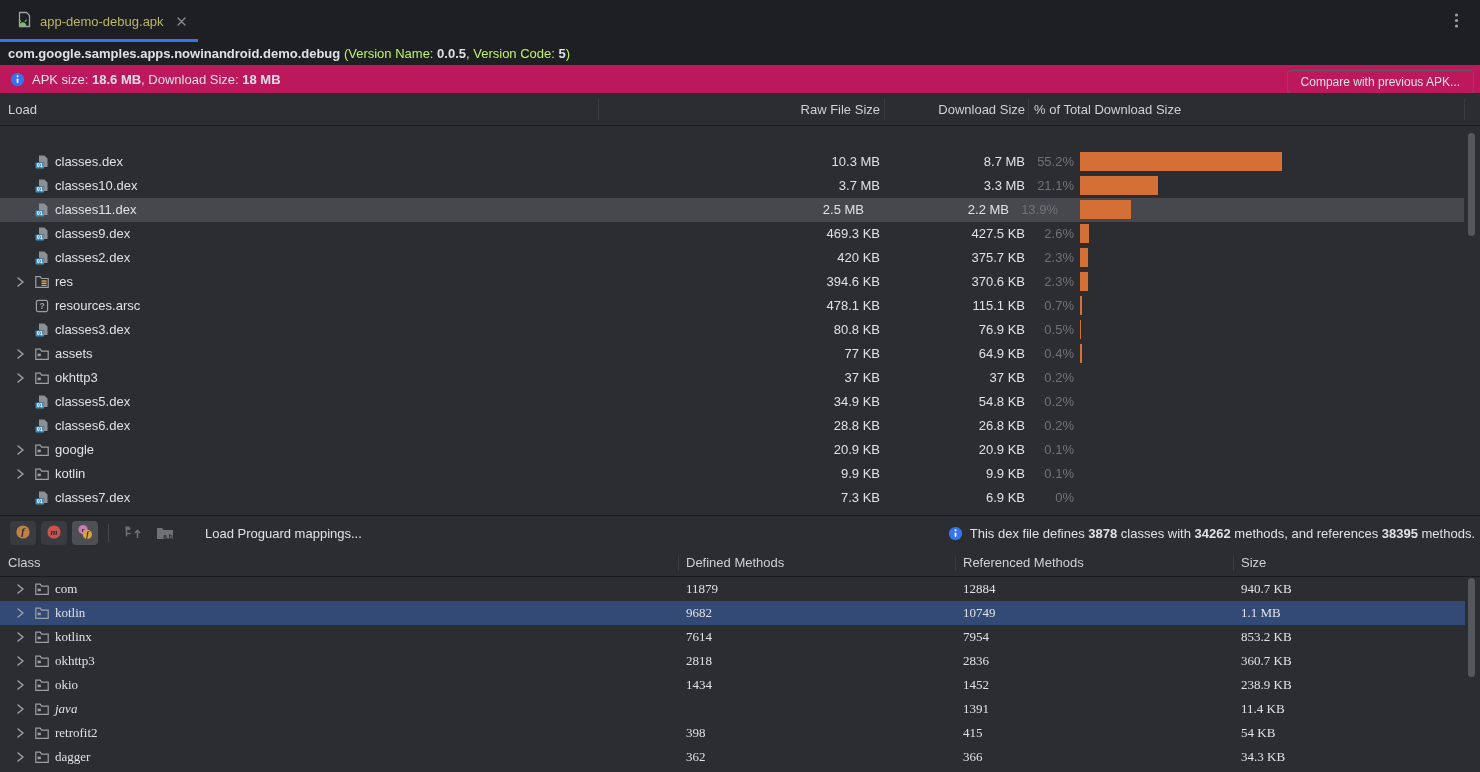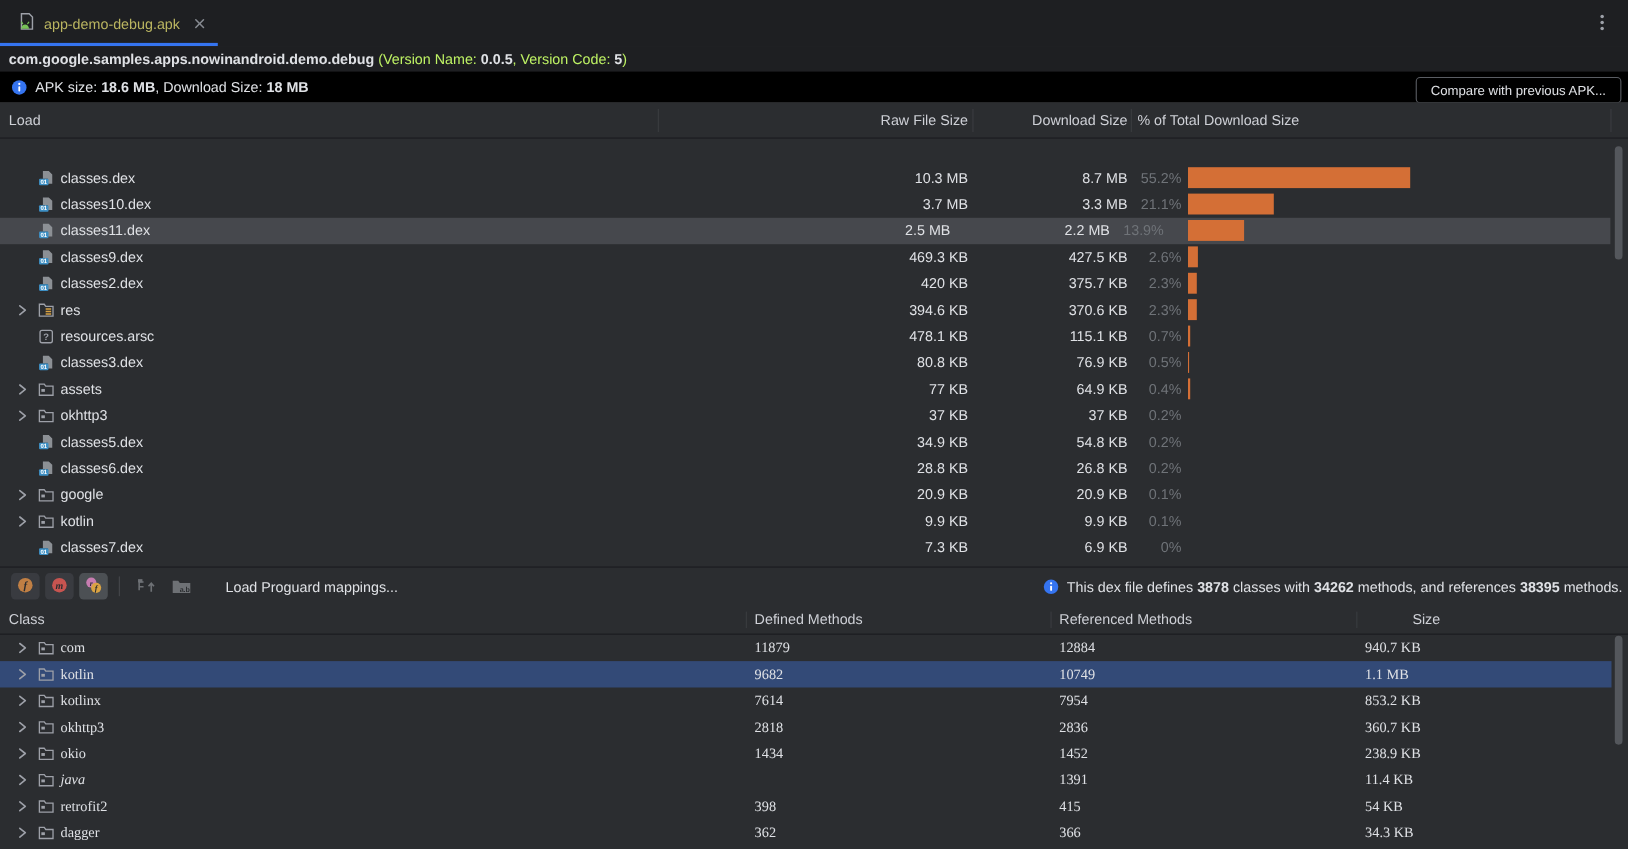--- a/index.html
+++ b/index.html
@@ -16,21 +16,21 @@
   .tabbar { position:absolute; top:0; left:0; right:0; height:42px; background:#1E1F22; }
   .tab { position:absolute; left:0; top:0; height:42px; width:198px; display:flex; align-items:center; padding-left:16px; cursor:pointer; }
   .tab-underline { position:absolute; left:0; bottom:0; width:198px; height:3px; background:#3574F0; }
   .tab-label { color:#BBB661; margin:0 11px 0 7px; }
   .tab-close { color:#868A91; display:flex; }
   .kebab { position:absolute; right:16px; top:11px; display:flex; }
 
   
   .pkg-line { position:absolute; top:42px; left:0; right:0; height:23px; background:#1E1F22; line-height:23px; padding-left:8px; white-space:pre; }
   .pkg-line .v { color:#DFE1E5; font-weight:600; }
-  .info-line { position:absolute; top:65px; left:0; right:0; height:28px; background:#000000; display:flex; align-items:center; padding-left:10px; white-space:pre; }
+  .info-line { position:absolute; top:65px; left:0; right:0; height:28px; background:#be185d; display:flex; align-items:center; padding-left:10px; white-space:pre; }
   .info-line .ic { margin-right:7px; display:flex; }
   .compare-btn { position:absolute; top:70px; right:6px; height:24px; padding:0 13px; border:1px solid #5A5D63; border-radius:4px; background:transparent; color:#DFE1E5; font-size:12px; font-family:inherit; display:flex; align-items:center; cursor:pointer; }
 
   
   .ftable-header { position:absolute; top:93px; left:0; right:0; height:33px; background:#2B2D30; border-bottom:1px solid #1A1B1E; color:#CED0D6; }
   .ftable-header .hl { position:absolute; bottom:8px; }
   .vsep { position:absolute; top:6px; bottom:5px; width:1px; background:#3A3C40; }
   .ftable-body { position:absolute; top:127px; left:0; right:0; height:388px; padding-top:23px; overflow:hidden; }
   .frow { position:relative; height:24px; }
   .frow.selected { background:#46484D; width:1464px; }
@@ -397,21 +397,21 @@
           <circle cx="7.5" cy="7.5" r="6.6" fill="#3574F0"></circle>
           <rect x="6.7" y="6.4" width="1.7" height="4.7" rx=".8" fill="#fff"></rect>
           <circle cx="7.55" cy="4.3" r="1" fill="#fff"></circle>
         </svg></span><span>This dex file defines </span><span class="b">3878</span><span> classes with </span><span class="b">34262</span><span> methods, and references </span><span class="b">38395</span><span> methods.</span></span>
 </div>
 
 <div class="ctable-header">
   <span class="hl" style="left:8px">Class</span>
   <span class="hl" style="left:686px">Defined Methods</span>
   <span class="hl" style="left:963px">Referenced Methods</span>
-  <span class="hl" style="left:1284px">Size</span>
+  <span class="hl" style="left:1241px">Size</span>
   <span class="vsep" style="left:678px"></span>
   <span class="vsep" style="left:955px"></span>
   <span class="vsep" style="left:1233px"></span>
 </div>
 
 <div class="ctable-body" id="class-rows">
     <div class="crow">
       <span class="cchev">
         <svg width="16" height="16" viewBox="0 0 16 16">
           <path d="M6 4l5 4-5 4" fill="none" stroke="#9DA0A8" stroke-width="1.5" stroke-linecap="round" stroke-linejoin="round"></path>

